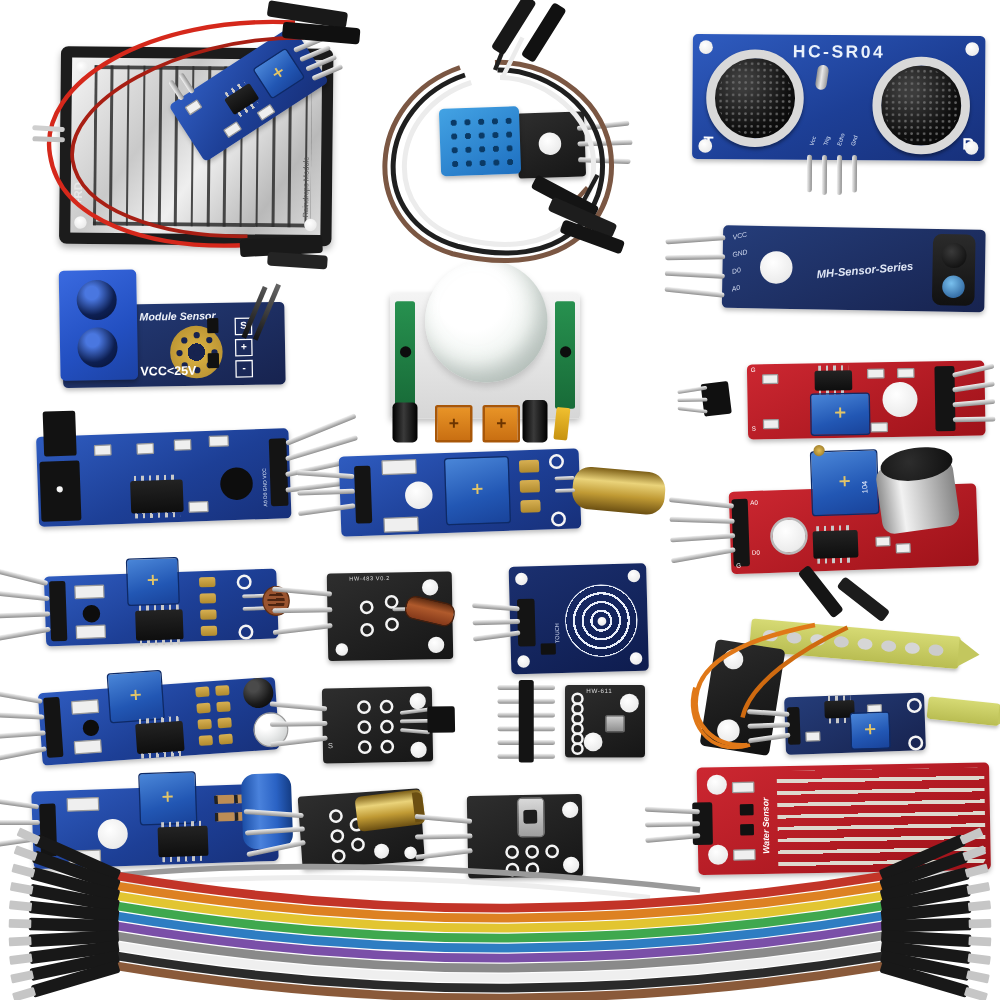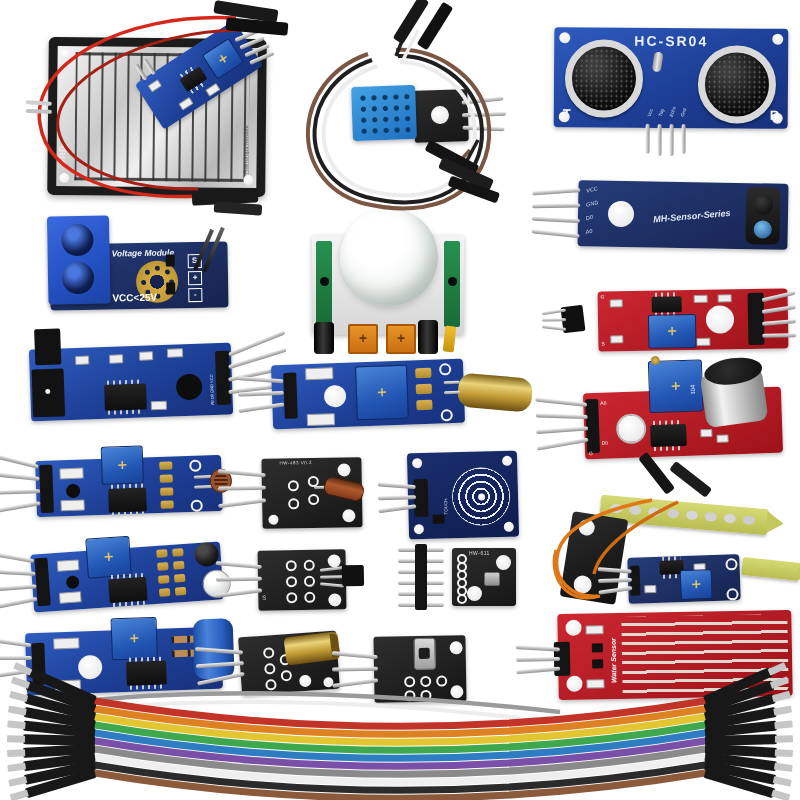--- a/index.html
+++ b/index.html
@@ -128,21 +128,21 @@
     <div class="a pinv" style="left:104px;top:96px;height:32px"></div>
     <div class="a pinv" style="left:116px;top:96px;height:32px"></div>
     <div class="a pinv" style="left:128px;top:96px;height:30px"></div>
   </div>
 
   <div class="a navypcb" style="left:50px;top:243px;width:178px;height:66px;transform:rotate(-1deg)">
     <div class="a term" style="left:-2px;top:-28px;width:62px;height:88px">
       <div class="a screw" style="left:14px;top:8px;width:32px;height:32px"></div>
       <div class="a screw" style="left:14px;top:46px;width:32px;height:32px"></div>
     </div>
-    <span class="a t" style="left:62px;top:6px;font-size:8.5px;font-style:italic;font-weight:bold;color:#f0f3fa">Voltage Module</span>
+    <span class="a t" style="left:62px;top:6px;font-size:8.5px;font-style:italic;font-weight:bold;color:#f0f3fa">Module Sensor</span>
     <div class="a goldring" style="left:86px;top:18px;width:42px;height:42px">
       <div class="grdot"></div>
     </div>
     <span class="a t" style="left:62px;top:50px;font-size:10px;font-weight:bold;color:#fff">VCC&lt;25V</span>
     <div class="a" style="left:138px;top:12px;width:12px;height:12px;border:1px solid #fff">
       <span class="t" style="display:block;text-align:center;font-size:8px;font-weight:bold;margin-top:2px">S</span>
       </div>
     <div class="a" style="left:138px;top:29px;width:12px;height:12px;border:1px solid #fff">
       <span class="t" style="display:block;text-align:center;font-size:8px;font-weight:bold;margin-top:2px">+</span>
       </div>

